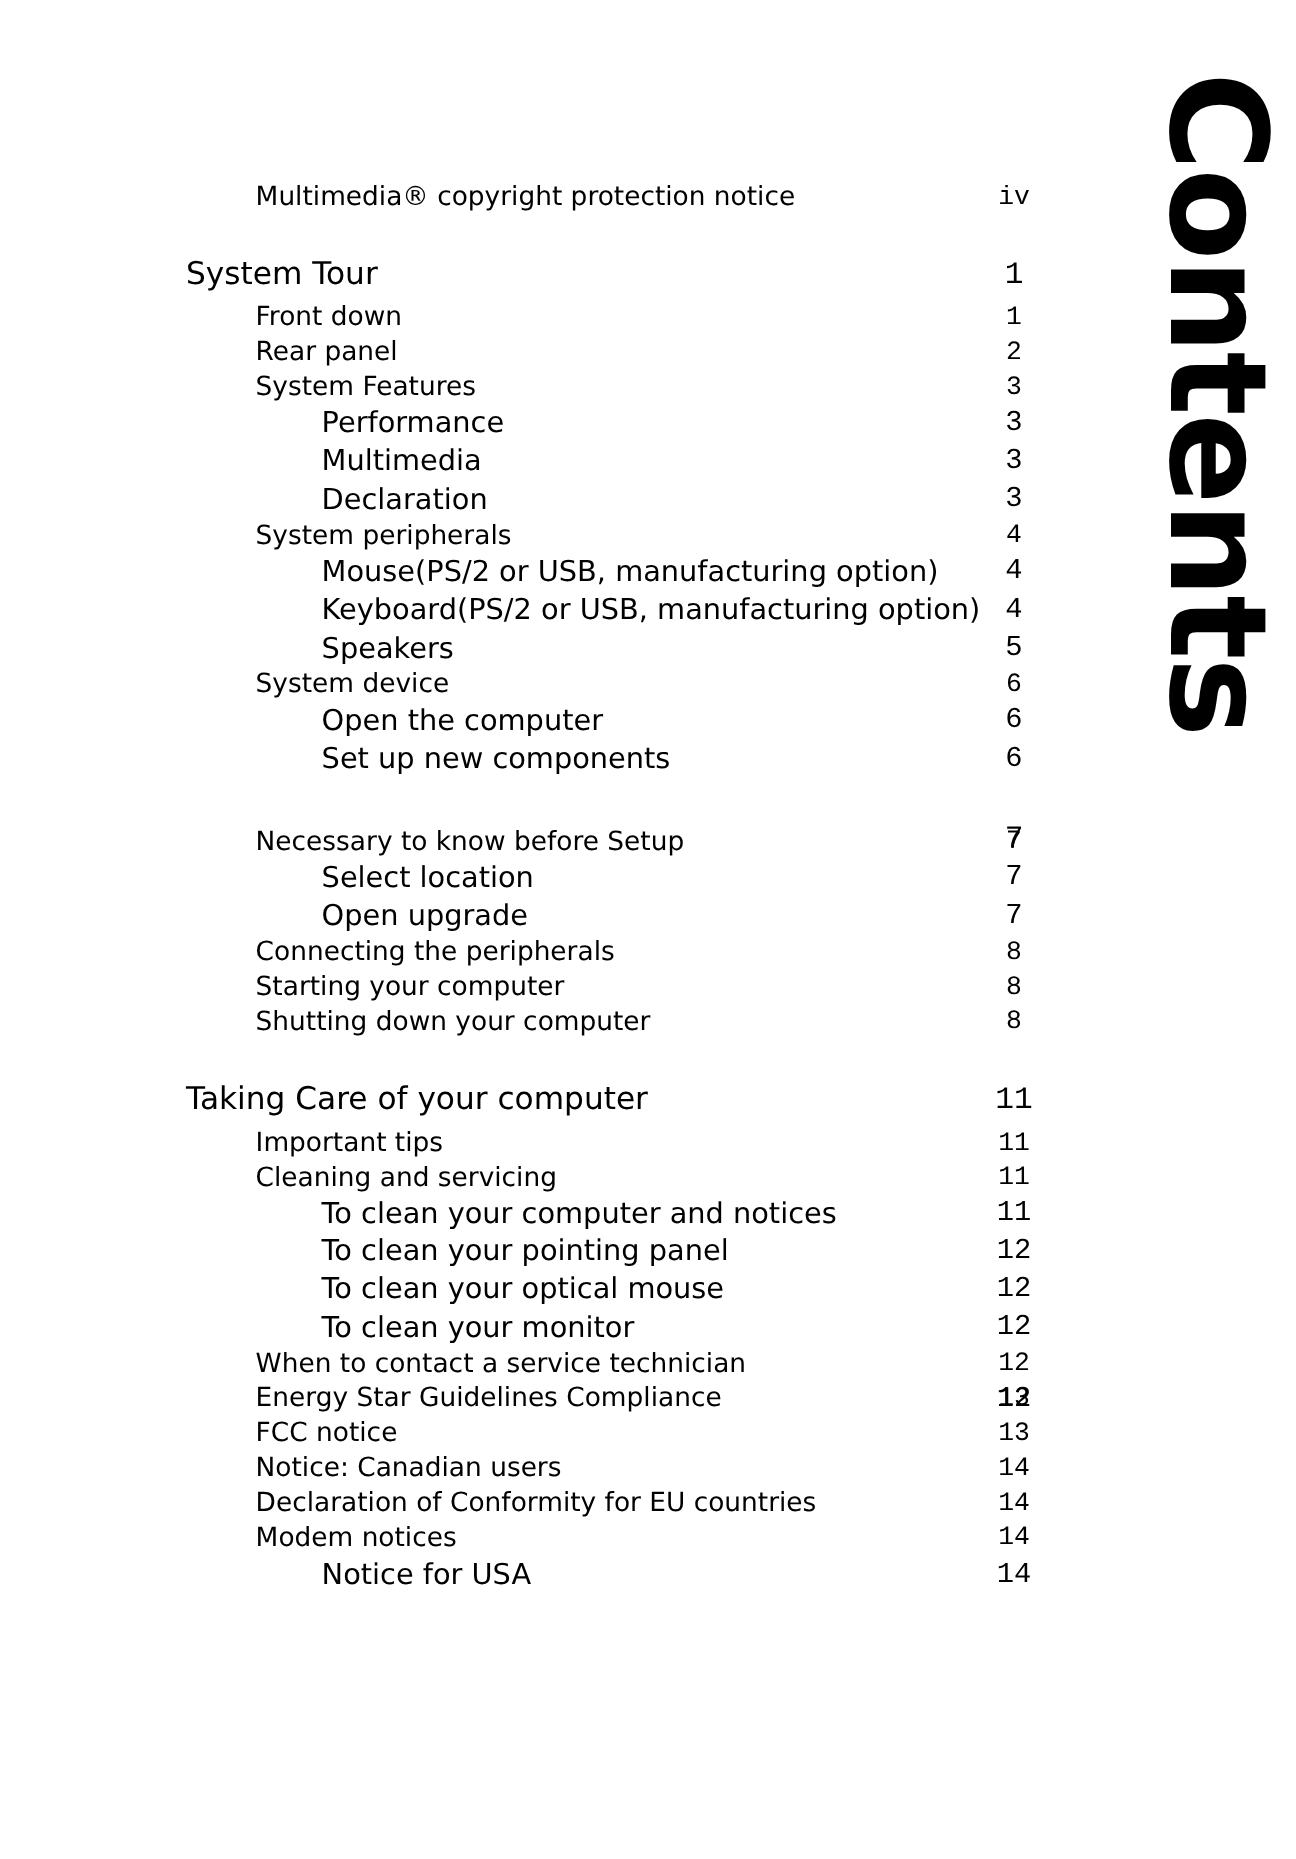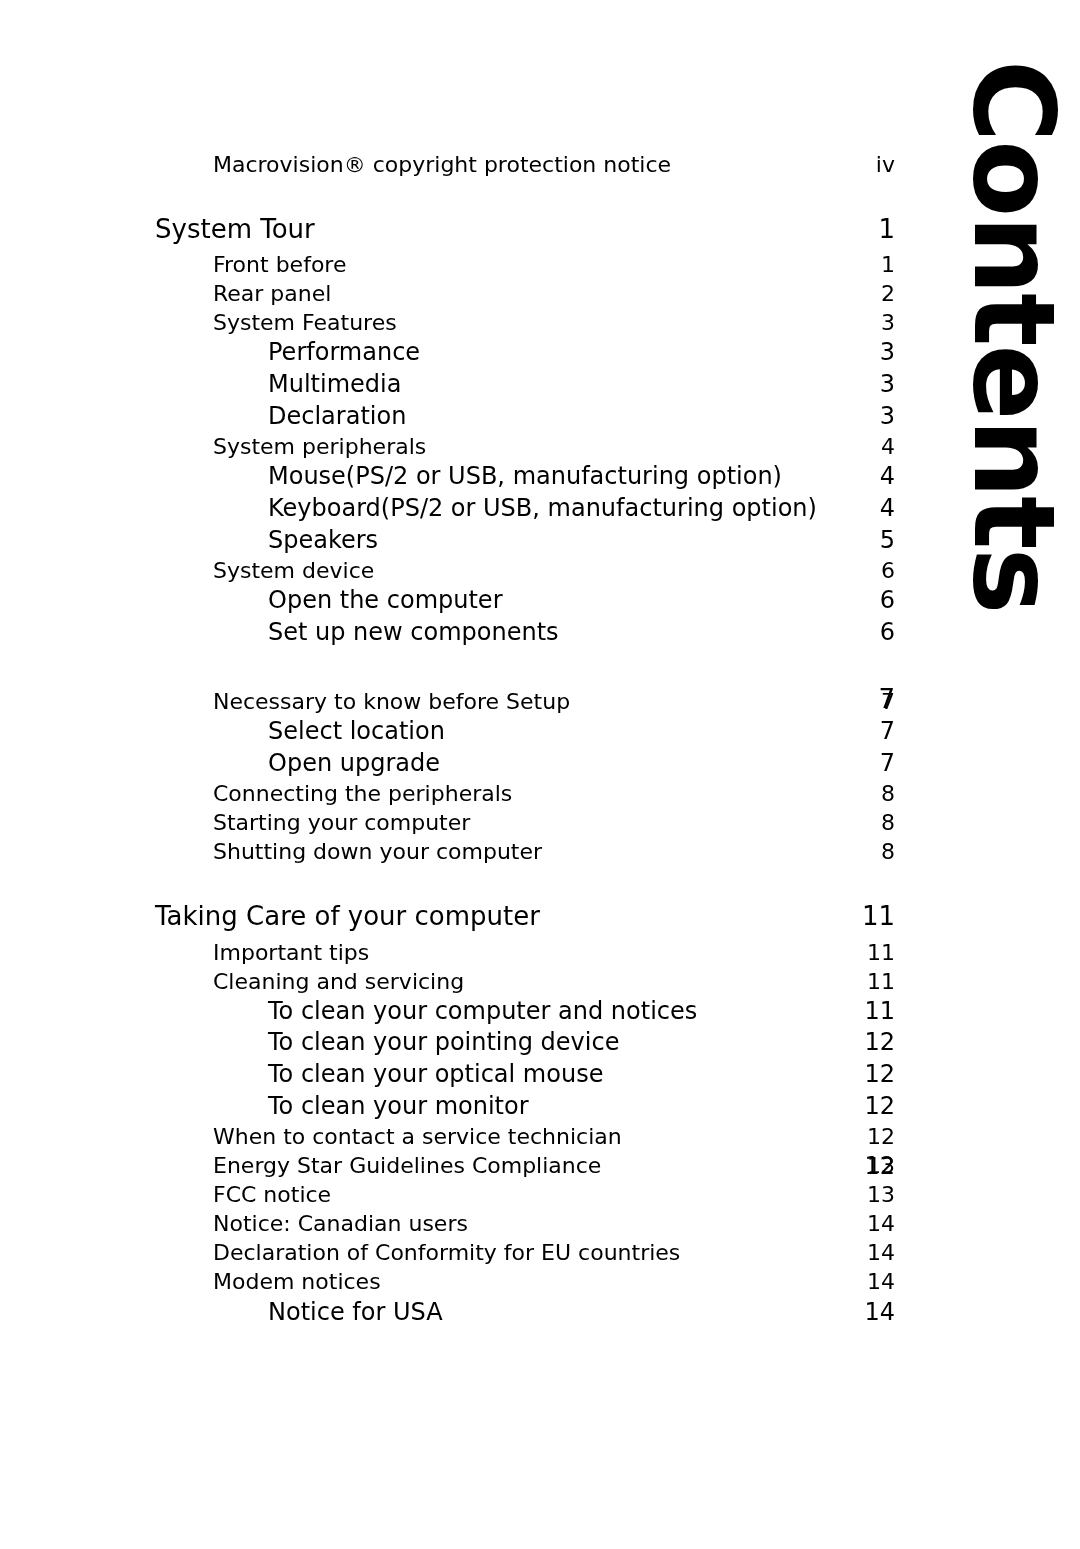--- a/index.html
+++ b/index.html
@@ -45,23 +45,23 @@
     white-space: nowrap;
   }
   .toc-label {
     flex: 0 0 auto;
   }
   .toc-spacer {
     flex: 1 1 auto;
   }
   .toc-page {
     flex: 0 0 auto;
-    text-align: right;
+    text-align: center;
     width: 60px;
-    margin-left: 20px;
+    font-family: Liberation Mono, monospace;
   }
 
   
   .lvl-top {          
     font-size: 26px;
     padding-left: 0px;
     margin-top: 34px;
     margin-bottom: 4px;
     line-height: 1.28;
   }
@@ -90,31 +90,31 @@
   }
   .toc-row { position: relative; }
 </style>
 </head>
 <body>
 
 <div id="contents-title">Contents</div>
 
 <div id="toc">
     <div class="toc-row pre-row">
-      <span class="toc-label">Macrovision® copyright protection notice</span>
+      <span class="toc-label">Multimedia® copyright protection notice</span>
       <span class="toc-spacer"></span>
       <span class="toc-page">iv</span>
     </div>
     <div class="toc-row lvl-top">
       <span class="toc-label">System Tour</span>
       <span class="toc-spacer"></span>
       <span class="toc-page">1</span>
     </div>
     <div class="toc-row lvl-1">
-      <span class="toc-label">Front before</span>
+      <span class="toc-label">Front down</span>
       <span class="toc-spacer"></span>
       <span class="toc-page">1</span>
     </div>
     <div class="toc-row lvl-1">
       <span class="toc-label">Rear panel</span>
       <span class="toc-spacer"></span>
       <span class="toc-page">2</span>
     </div>
     <div class="toc-row lvl-1">
       <span class="toc-label">System Features</span>
@@ -219,21 +219,21 @@
       <span class="toc-label">Cleaning and servicing</span>
       <span class="toc-spacer"></span>
       <span class="toc-page">11</span>
     </div>
     <div class="toc-row lvl-2">
       <span class="toc-label">To clean your computer and notices</span>
       <span class="toc-spacer"></span>
       <span class="toc-page">11</span>
     </div>
     <div class="toc-row lvl-2">
-      <span class="toc-label">To clean your pointing device</span>
+      <span class="toc-label">To clean your pointing panel</span>
       <span class="toc-spacer"></span>
       <span class="toc-page">12</span>
     </div>
     <div class="toc-row lvl-2">
       <span class="toc-label">To clean your optical mouse</span>
       <span class="toc-spacer"></span>
       <span class="toc-page">12</span>
     </div>
     <div class="toc-row lvl-2">
       <span class="toc-label">To clean your monitor</span>

